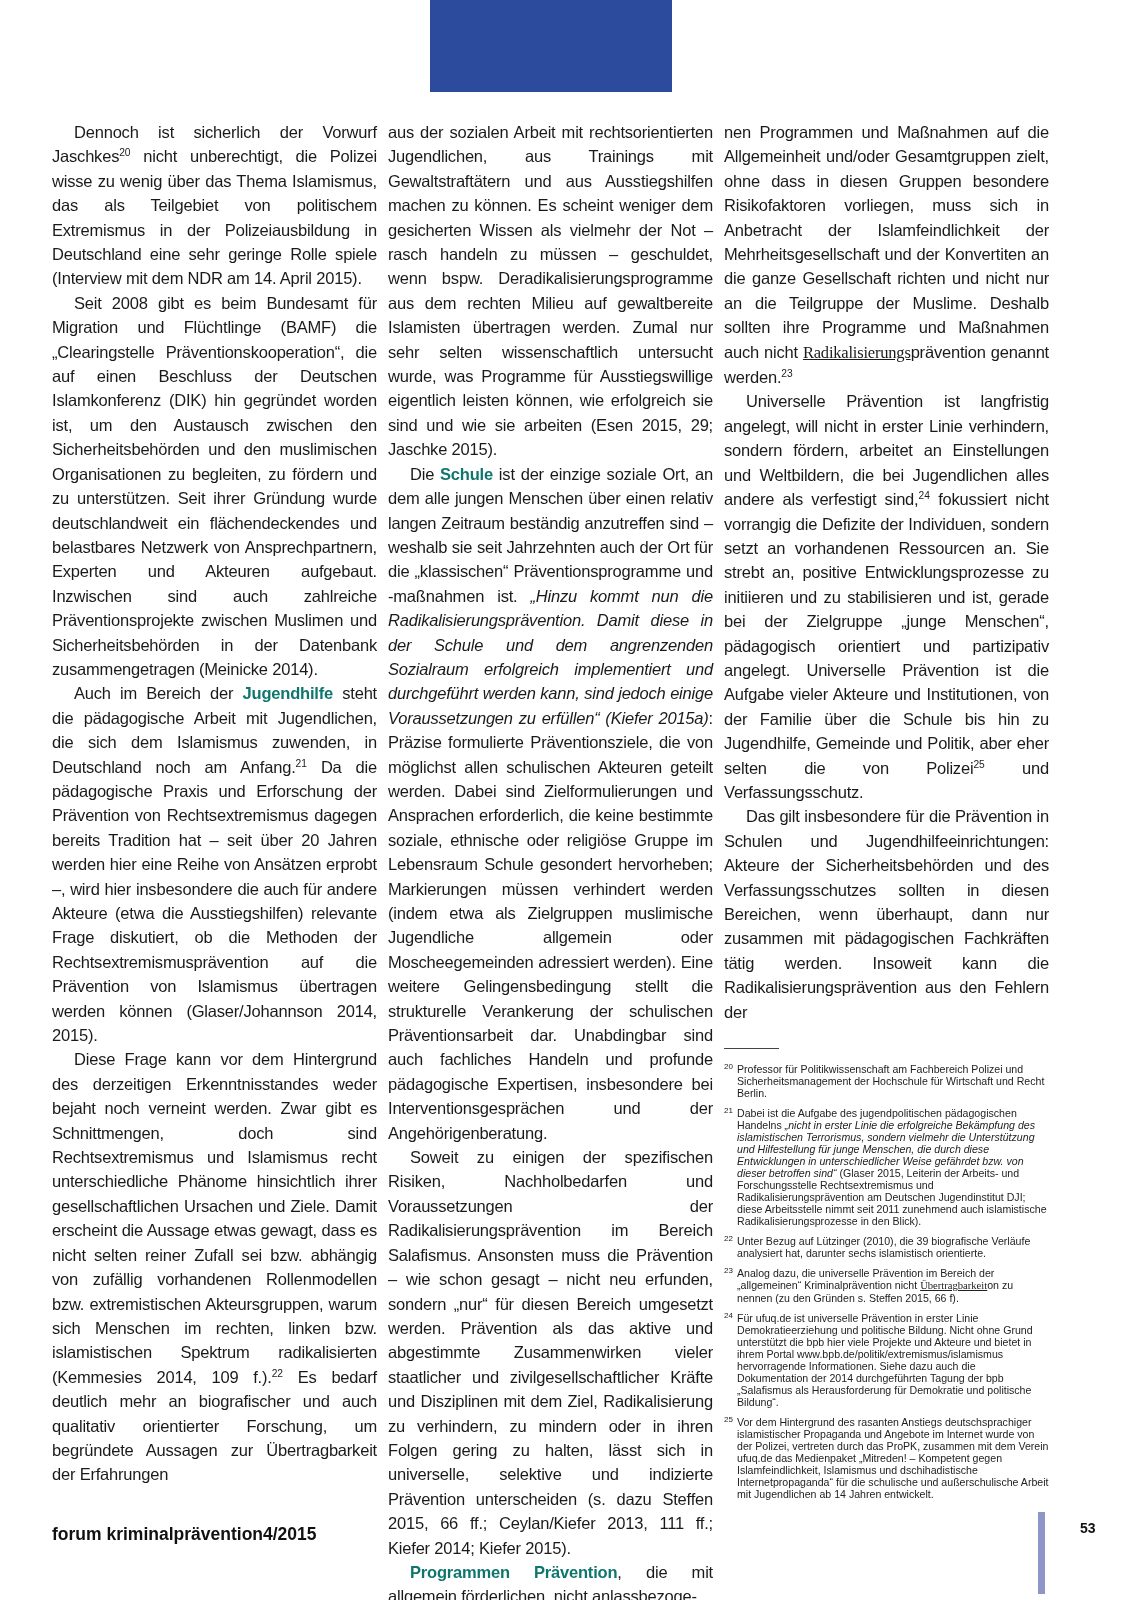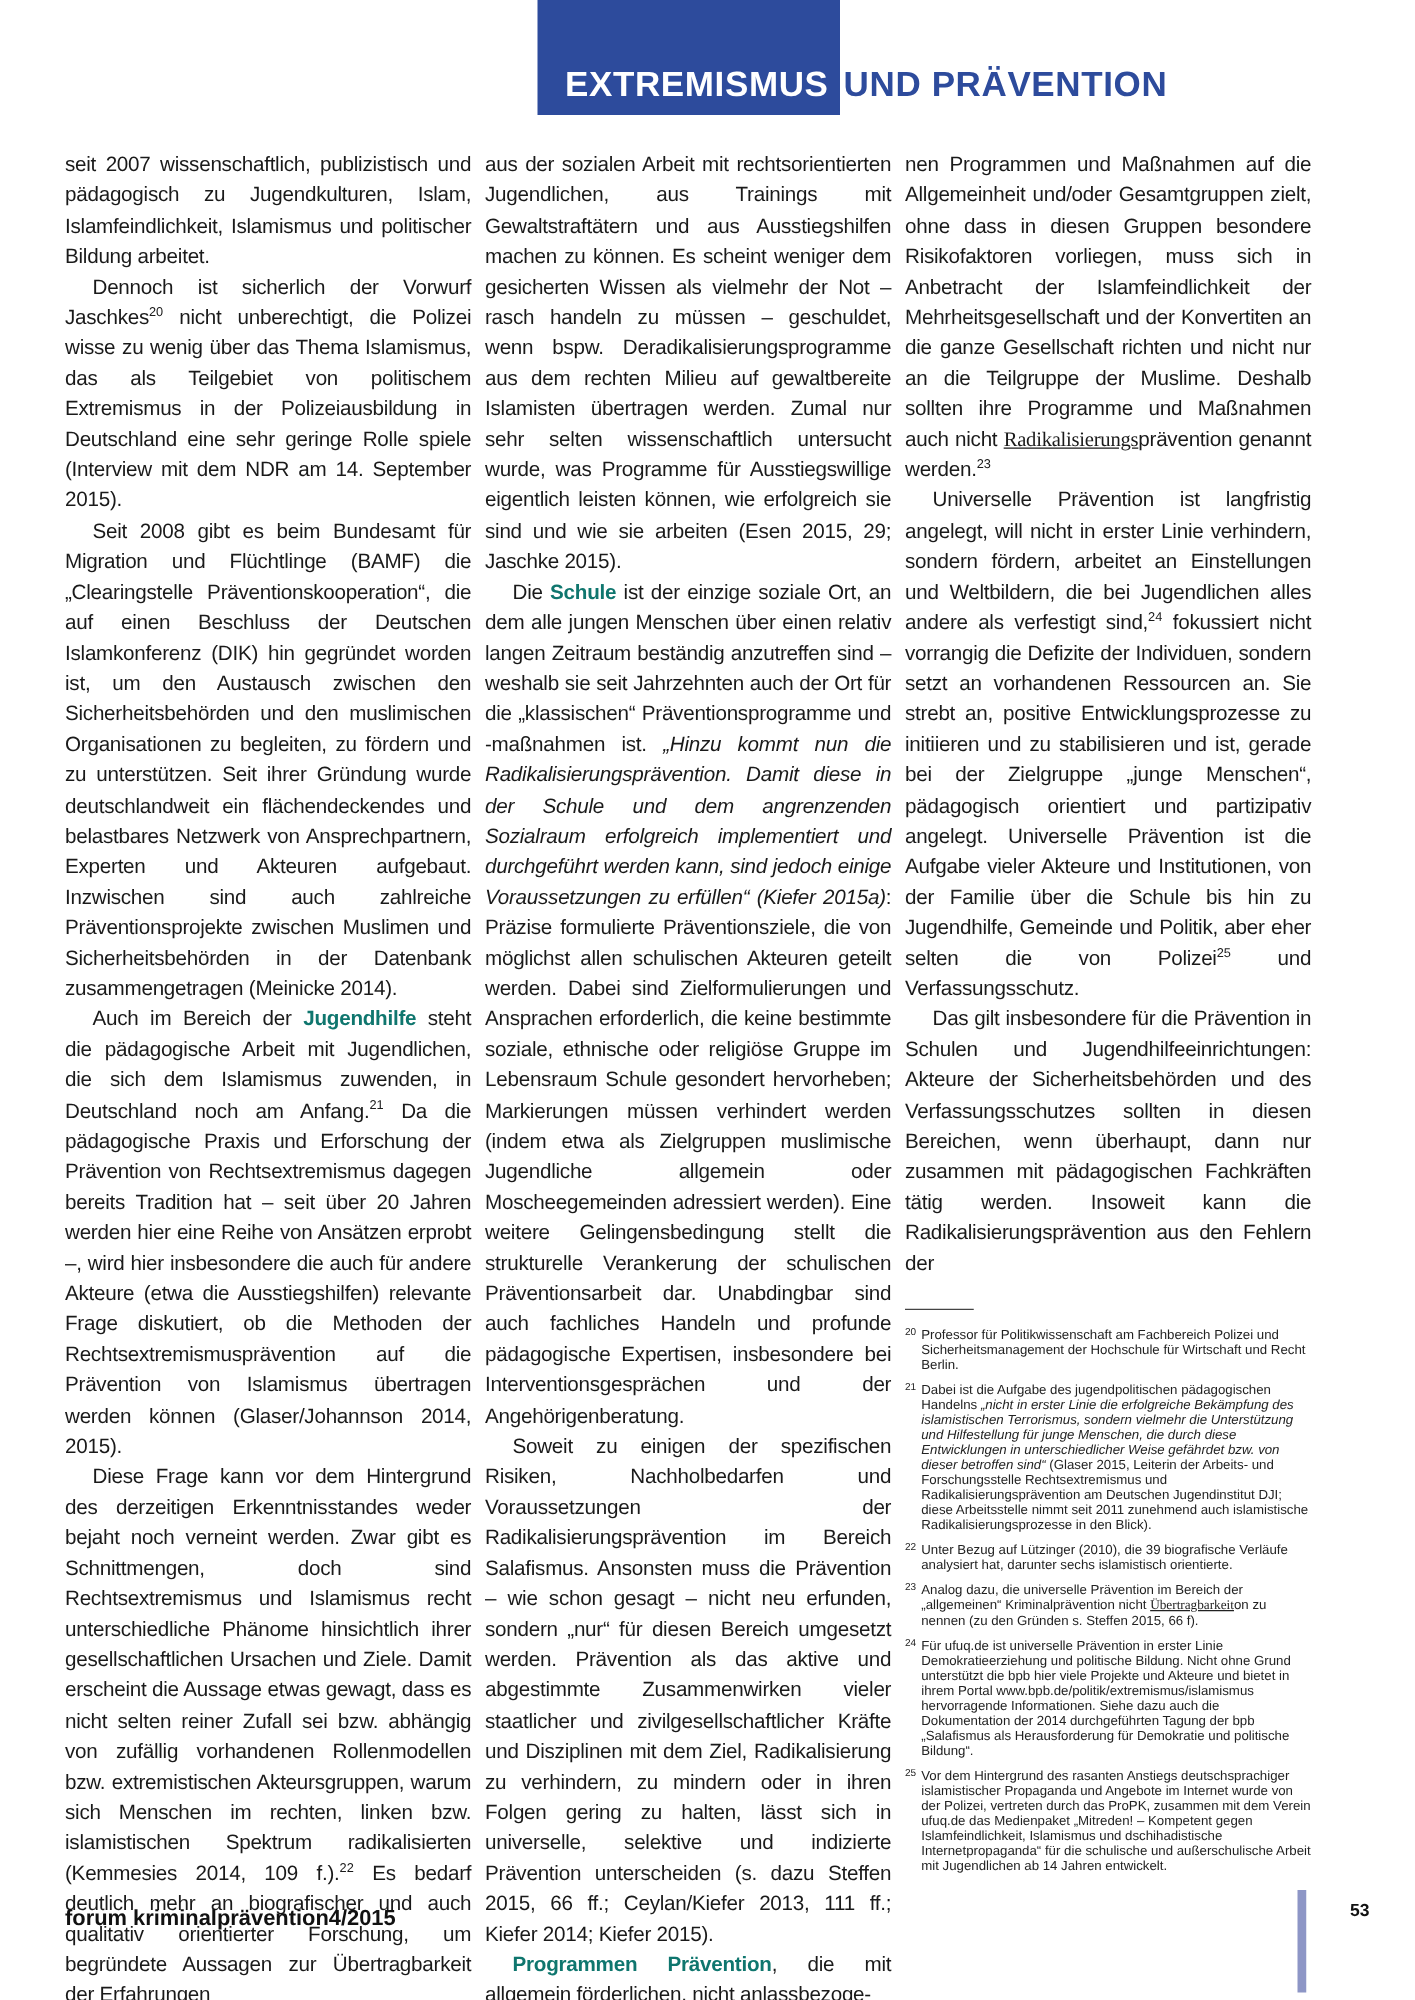--- a/index.html
+++ b/index.html
@@ -35,28 +35,24 @@
   .footer .issue{}
   .page-bar{position:absolute;left:1038px;top:1512px;width:7px;height:82px;background:#8d96c6;}
   .page-num{position:absolute;left:1080px;top:1520px;font-size:14px;font-weight:700;color:#111;}
 </style>
 </head>
 <body>
 
 <div class="page">
 
   <div class="header-box"></div>
-  <div class="title">
-    <span class="t1">EXTREMISMUS</span><span class="t2">UND PRÄVENTION</span>
-  </div>
 
   <div class="cols">
     <div class="col" id="col1">
-        <p><span>seit 2007 wissenschaftlich, publizistisch und pädagogisch zu Jugendkulturen, Islam, Islamfeindlichkeit, Islamismus und politischer Bildung arbeitet.</span></p>
-        <p class="ind"><span>Dennoch ist sicherlich der Vorwurf Jaschkes</span><span class="sup">20</span><span> nicht unberechtigt, die Polizei wisse zu wenig über das Thema Islamismus, das als Teilgebiet von politischem Extremismus in der Polizeiausbildung in Deutschland eine sehr geringe Rolle spiele (Interview mit dem NDR am 14. September 2015).</span></p>
+        <p class="ind"><span>Dennoch ist sicherlich der Vorwurf Jaschkes</span><span class="sup">20</span><span> nicht unberechtigt, die Polizei wisse zu wenig über das Thema Islamismus, das als Teilgebiet von politischem Extremismus in der Polizeiausbildung in Deutschland eine sehr geringe Rolle spiele (Interview mit dem NDR am 14. April 2015).</span></p>
         <p class="ind"><span>Seit 2008 gibt es beim Bundesamt für Migration und Flüchtlinge (BAMF) die „Clearingstelle Präventionskooperation“, die auf einen Beschluss der Deutschen Islamkonferenz (DIK) hin gegründet worden ist, um den Austausch zwischen den Sicherheitsbehörden und den muslimischen Organisationen zu begleiten, zu fördern und zu unterstützen. Seit ihrer Gründung wurde deutschlandweit ein flächendeckendes und belastbares Netzwerk von Ansprechpartnern, Experten und Akteuren aufgebaut. Inzwischen sind auch zahlreiche Präventionsprojekte zwischen Muslimen und Sicherheitsbehörden in der Datenbank zusammengetragen (Meinicke 2014).</span></p>
         <p class="ind"><span>Auch im Bereich der </span><span class="link">Jugendhilfe</span><span> steht die pädagogische Arbeit mit Jugendlichen, die sich dem Islamismus zuwenden, in Deutschland noch am Anfang.</span><span class="sup">21</span><span> Da die pädagogische Praxis und Erforschung der Prävention von Rechtsextremismus dagegen bereits Tradition hat – seit über 20 Jahren werden hier eine Reihe von Ansätzen erprobt –, wird hier insbesondere die auch für andere Akteure (etwa die Ausstiegshilfen) relevante Frage diskutiert, ob die Methoden der Rechtsextremismusprävention auf die Prävention von Islamismus übertragen werden können (Glaser/Johannson 2014, 2015).</span></p>
         <p class="ind"><span>Diese Frage kann vor dem Hintergrund des derzeitigen Erkenntnisstandes weder bejaht noch verneint werden. Zwar gibt es Schnittmengen, doch sind Rechtsextremismus und Islamismus recht unterschiedliche Phänome hinsichtlich ihrer gesellschaftlichen Ursachen und Ziele. Damit erscheint die Aussage etwas gewagt, dass es nicht selten reiner Zufall sei bzw. abhängig von zufällig vorhandenen Rollenmodellen bzw. extremistischen Akteursgruppen, warum sich Menschen im rechten, linken bzw. islamistischen Spektrum radikalisierten (Kemmesies 2014, 109 f.).</span><span class="sup">22</span><span> Es bedarf deutlich mehr an biografischer und auch qualitativ orientierter Forschung, um begründete Aussagen zur Übertragbarkeit der Erfahrungen</span></p>
       </div>
     <div class="col" id="col2">
         <p><span>aus der sozialen Arbeit mit rechtsorientierten Jugendlichen, aus Trainings mit Gewaltstraftätern und aus Ausstiegshilfen machen zu können. Es scheint weniger dem gesicherten Wissen als vielmehr der Not – rasch handeln zu müssen – geschuldet, wenn bspw. Deradikalisierungsprogramme aus dem rechten Milieu auf gewaltbereite Islamisten übertragen werden. Zumal nur sehr selten wissenschaftlich untersucht wurde, was Programme für Ausstiegswillige eigentlich leisten können, wie erfolgreich sie sind und wie sie arbeiten (Esen 2015, 29; Jaschke 2015).</span></p>
         <p class="ind"><span>Die </span><span class="link">Schule</span><span> ist der einzige soziale Ort, an dem alle jungen Menschen über einen relativ langen Zeitraum beständig anzutreffen sind – weshalb sie seit Jahrzehnten auch der Ort für die „klassischen“ Präventionsprogramme und -maßnahmen ist. </span><span class="it">„Hinzu kommt nun die Radikalisierungsprävention. Damit diese in der Schule und dem angrenzenden Sozialraum erfolgreich implementiert und durchgeführt werden kann, sind jedoch einige Voraussetzungen zu erfüllen“ (Kiefer 2015a)</span><span>: Präzise formulierte Präventionsziele, die von möglichst allen schulischen Akteuren geteilt werden. Dabei sind Zielformulierungen und Ansprachen erforderlich, die keine bestimmte soziale, ethnische oder religiöse Gruppe im Lebensraum Schule gesondert hervorheben; Markierungen müssen verhindert werden (indem etwa als Zielgruppen muslimische Jugendliche allgemein oder Moscheegemeinden adressiert werden). Eine weitere Gelingensbedingung stellt die strukturelle Verankerung der schulischen Präventionsarbeit dar. Unabdingbar sind auch fachliches Handeln und profunde pädagogische Expertisen, insbesondere bei Interventionsgesprächen und der Angehörigenberatung.</span></p>
         <p class="ind"><span>Soweit zu einigen der spezifischen Risiken, Nachholbedarfen und Voraussetzungen der Radikalisierungsprävention im Bereich Salafismus. Ansonsten muss die Prävention – wie schon gesagt – nicht neu erfunden, sondern „nur“ für diesen Bereich umgesetzt werden. Prävention als das aktive und abgestimmte Zusammenwirken vieler staatlicher und zivilgesellschaftlicher Kräfte und Disziplinen mit dem Ziel, Radikalisierung zu verhindern, zu mindern oder in ihren Folgen gering zu halten, lässt sich in universelle, selektive und indizierte Prävention unterscheiden (s. dazu Steffen 2015, 66 ff.; Ceylan/Kiefer 2013, 111 ff.; Kiefer 2014; Kiefer 2015).</span></p>
         <p class="ind"><span class="link">Programmen Prävention</span><span>, die mit allgemein förderlichen, nicht anlassbezoge-</span></p>
       </div>

